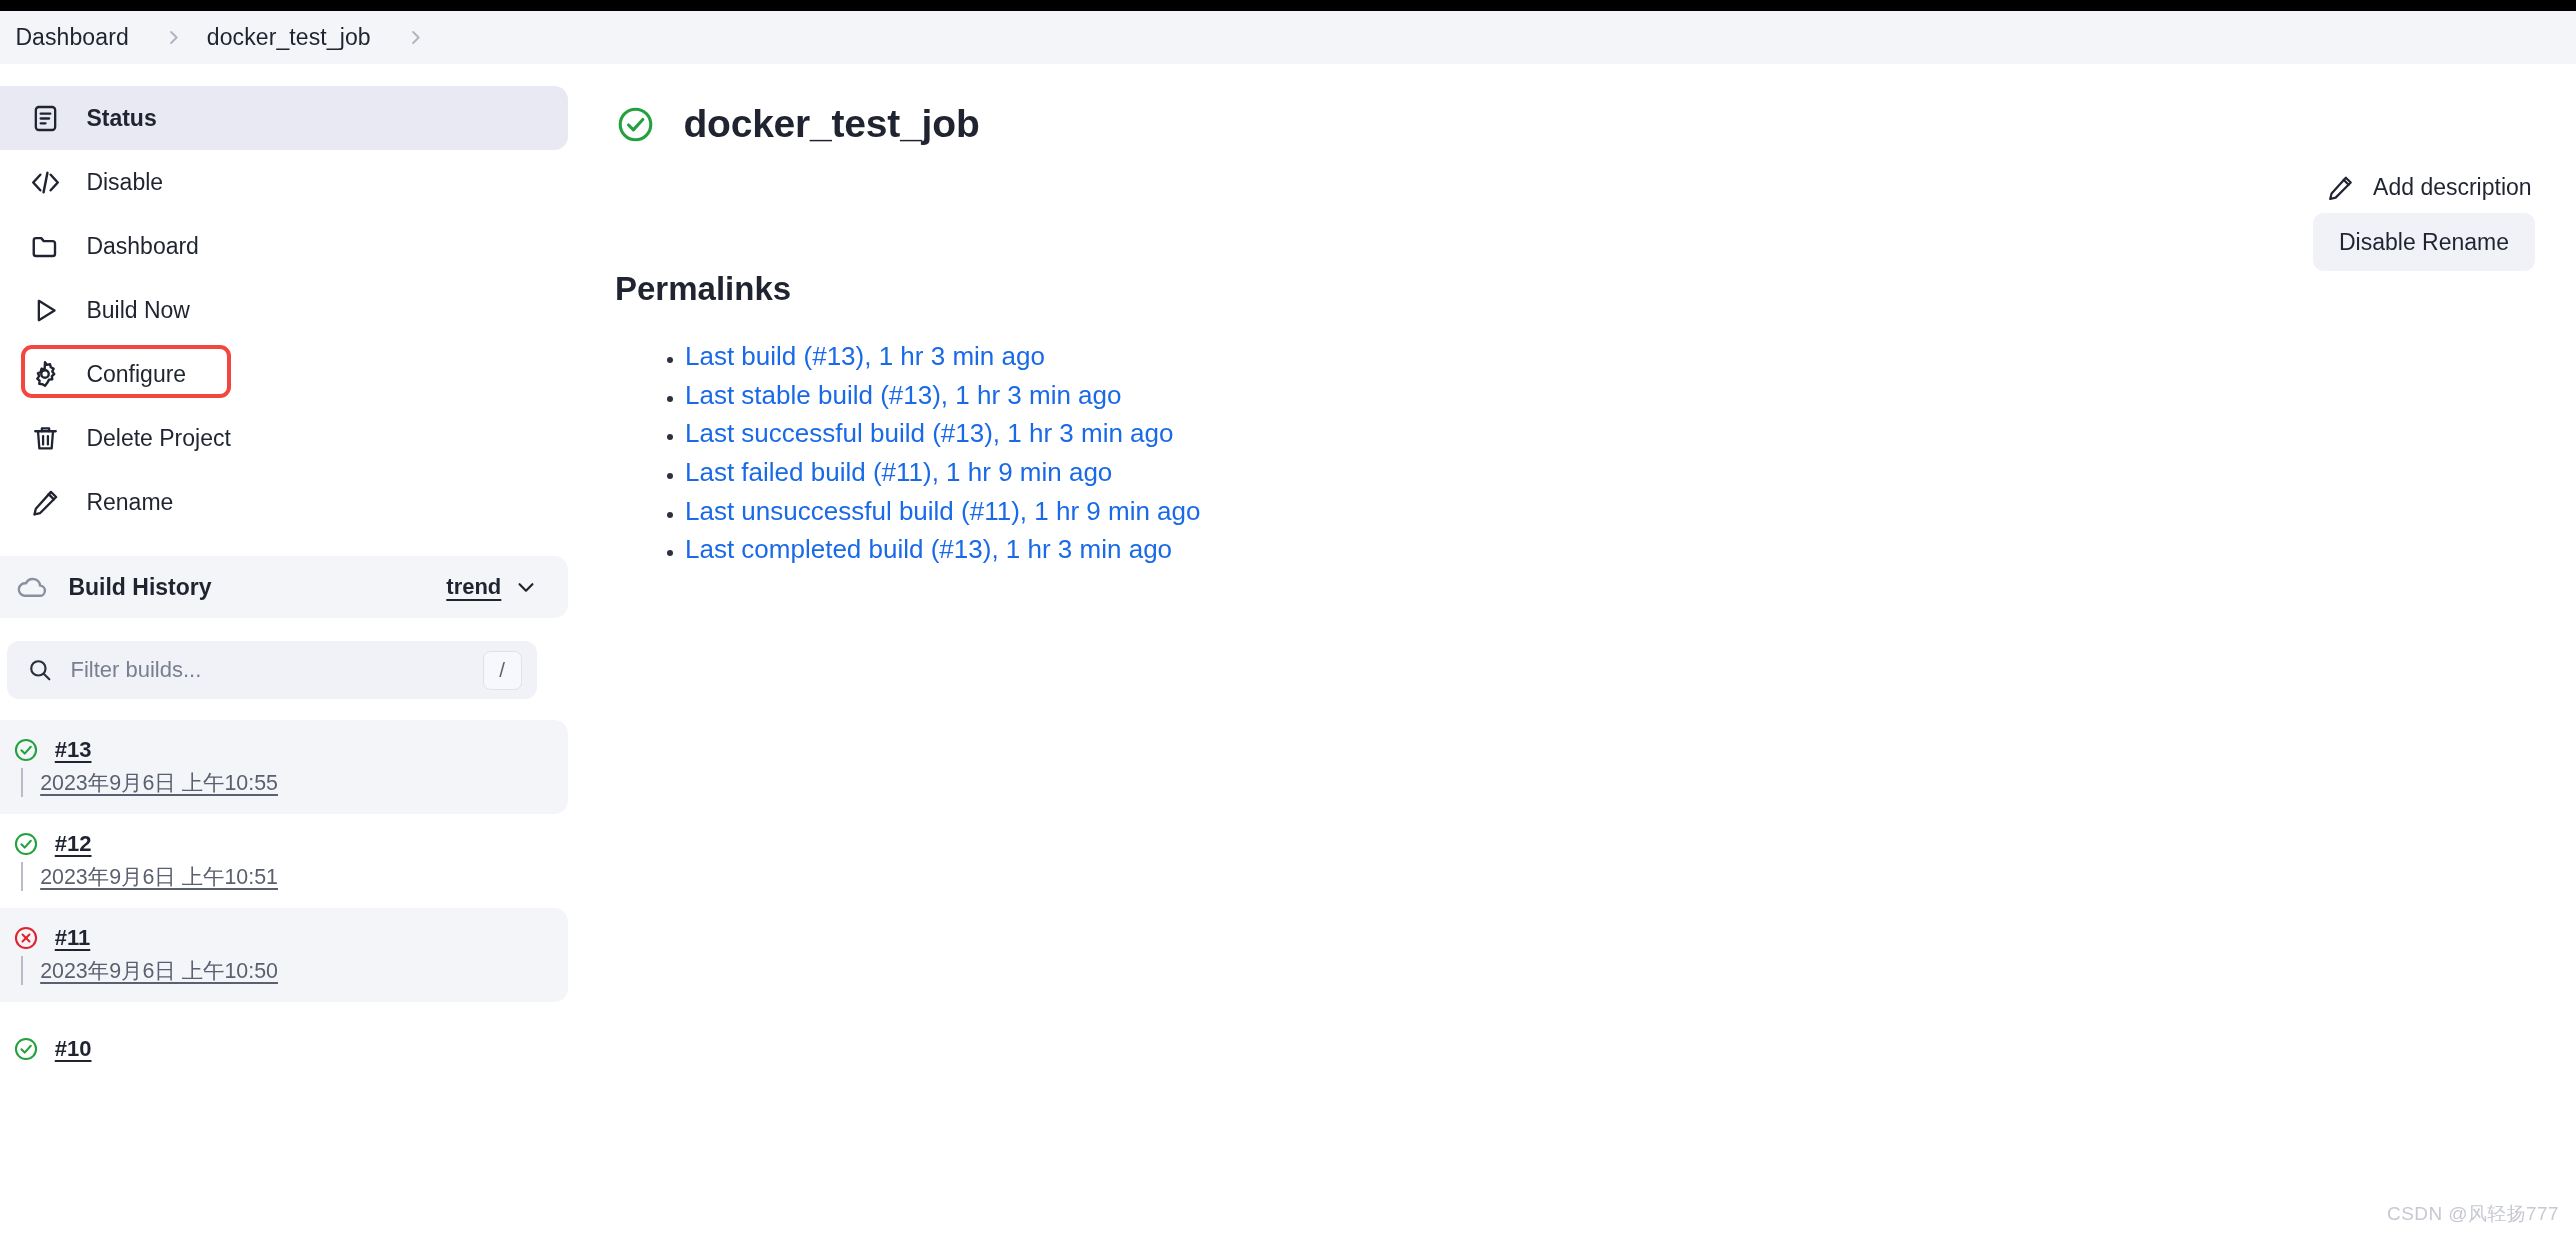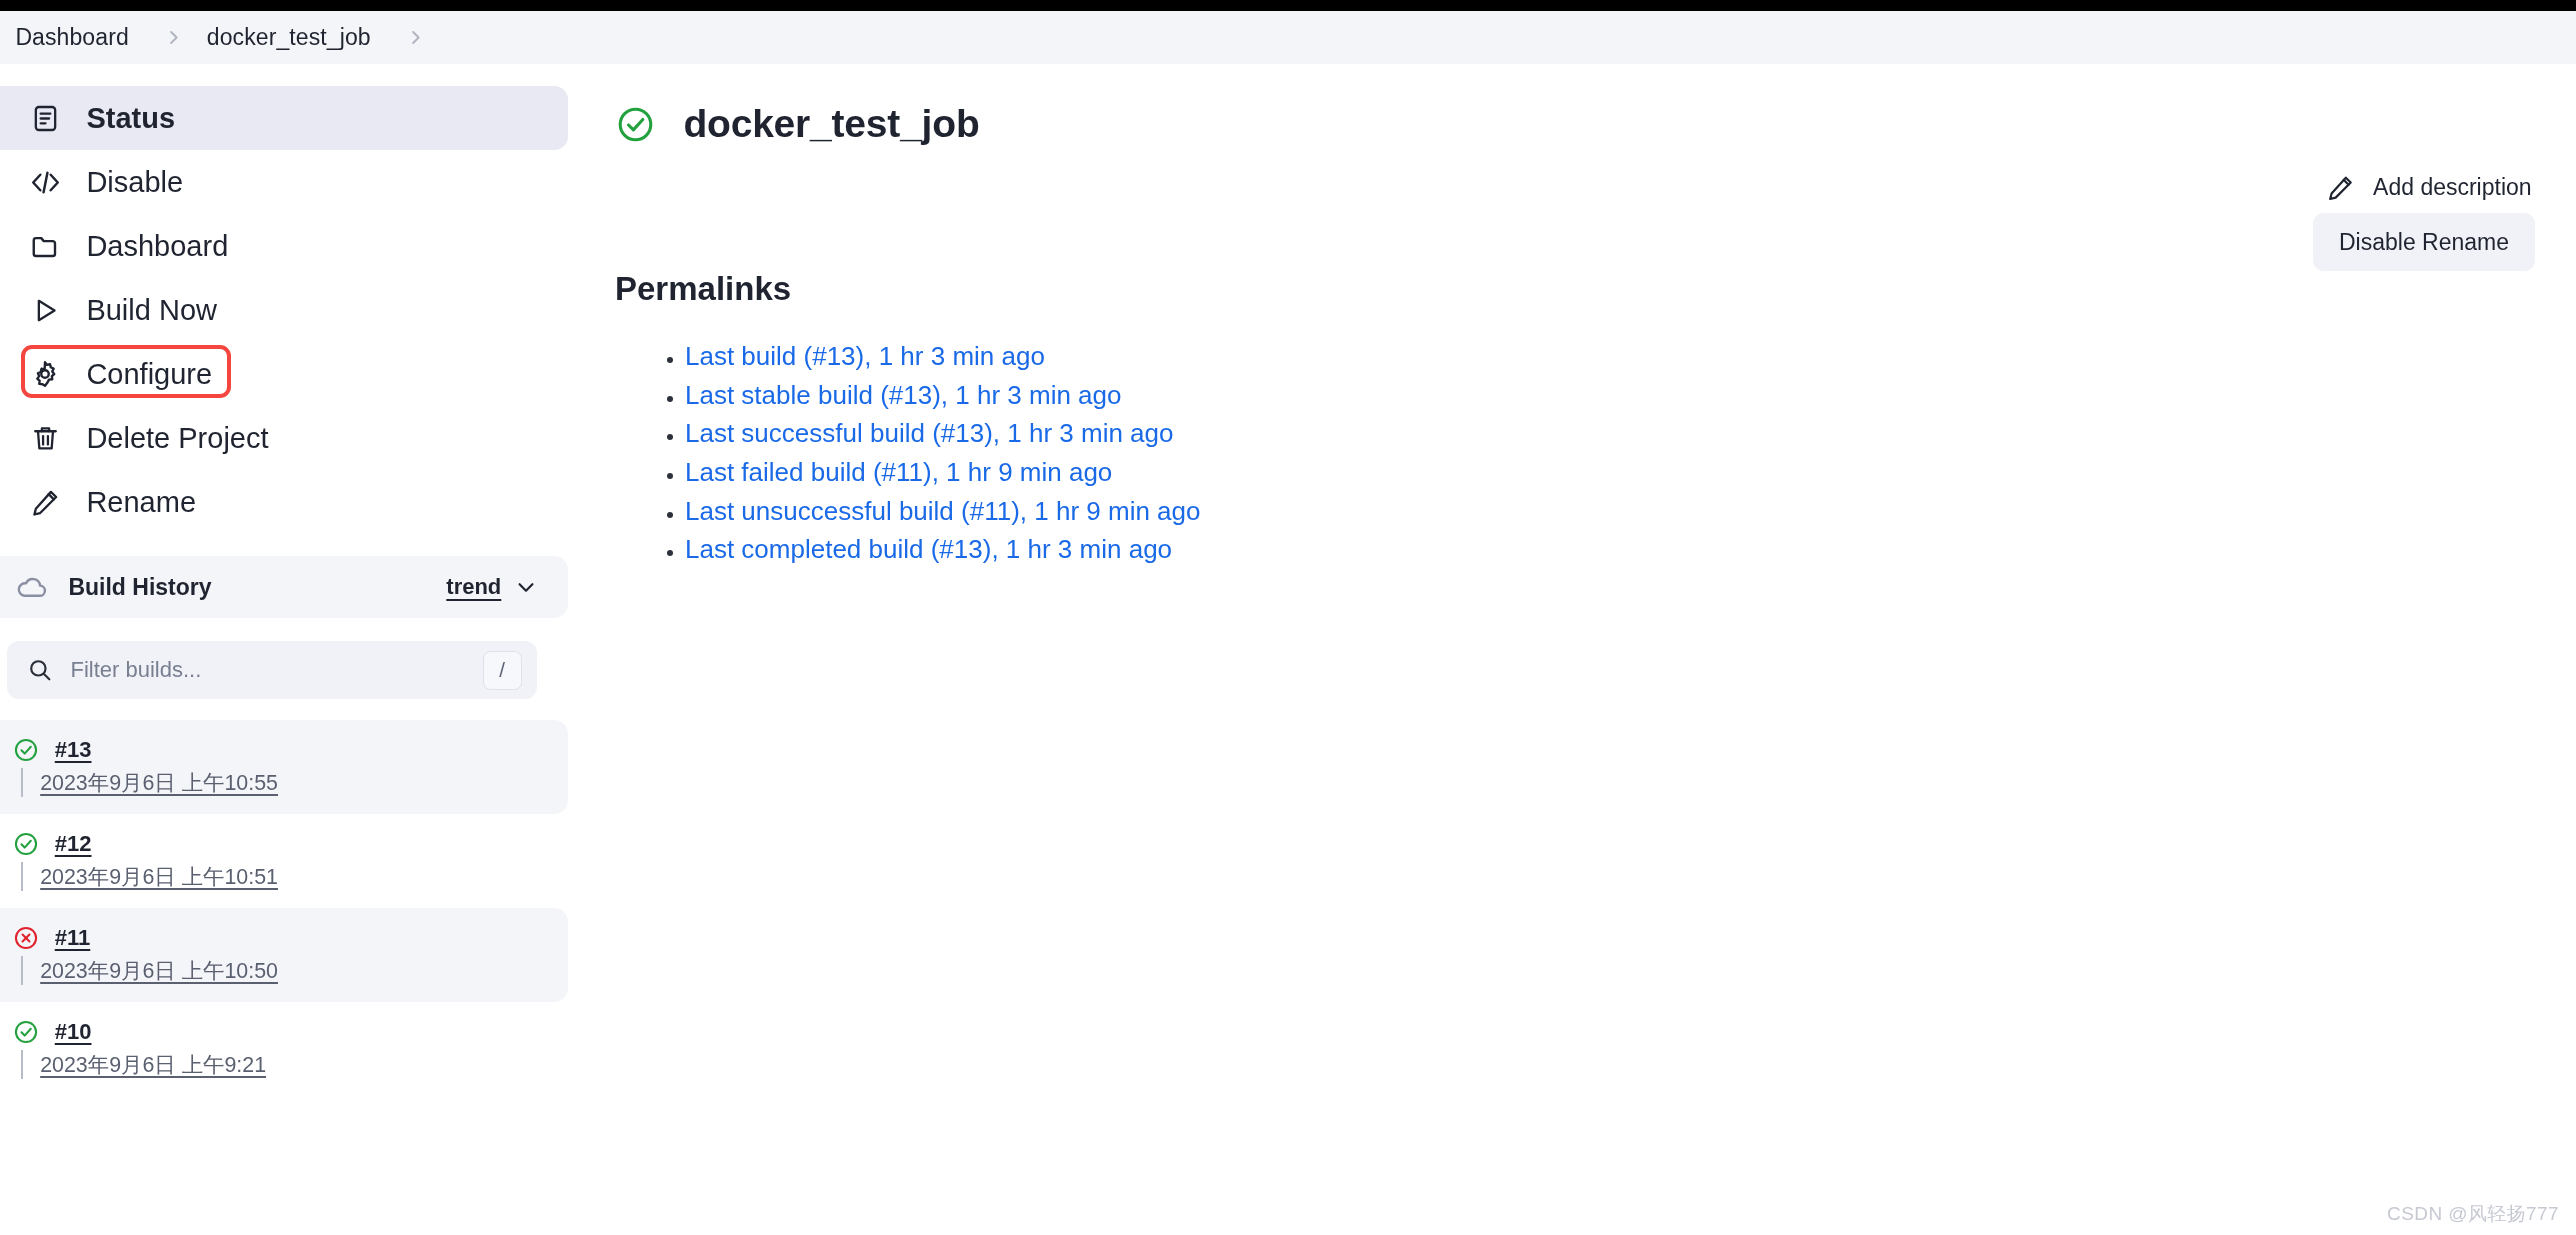--- a/index.html
+++ b/index.html
@@ -83,21 +83,21 @@
     width: 36px;
     height: 36px;
     flex: 0 0 36px;
     display: flex;
     align-items: center;
     justify-content: center;
     color: #1f2430;
   }
   .nav-icon svg { display: block; }
   .nav-label {
-    font-size: 29px;
+    font-size: 23px;
     color: #1f2430;
     white-space: nowrap;
   }
   .nav-item.active .nav-label { font-weight: bold; }
 
   
   .annot-box {
     position: absolute;
     border: 4.3px solid #f4453e;
     border-radius: 11px;
@@ -484,24 +484,20 @@
       <li class="build-row">
         <span class="build-top">
           <span class="status-dot">
             <svg width="26" height="26" viewBox="0 0 24 24" fill="none" stroke="#23a13f" stroke-width="1.9" stroke-linecap="round" stroke-linejoin="round">
               <circle cx="12" cy="12" r="9.3"></circle>
                 <polyline points="7.8 12.3 10.8 15.3 16.4 9"></polyline>
             </svg>
           </span>
           <span class="build-num">#10</span>
         </span>
-        <span class="build-bottom">
-          <span class="build-bar"></span>
-          <span class="build-date">2023年9月6日 上午9:21</span>
-        </span>
       </li>
 
     </ul>
   </div>
 
   <div class="main">
 
     <div class="job-header">
       <span class="job-status-icon">
         <svg width="39" height="39" viewBox="0 0 24 24" fill="none" stroke="#23a13f" stroke-width="1.9" stroke-linecap="round" stroke-linejoin="round">

